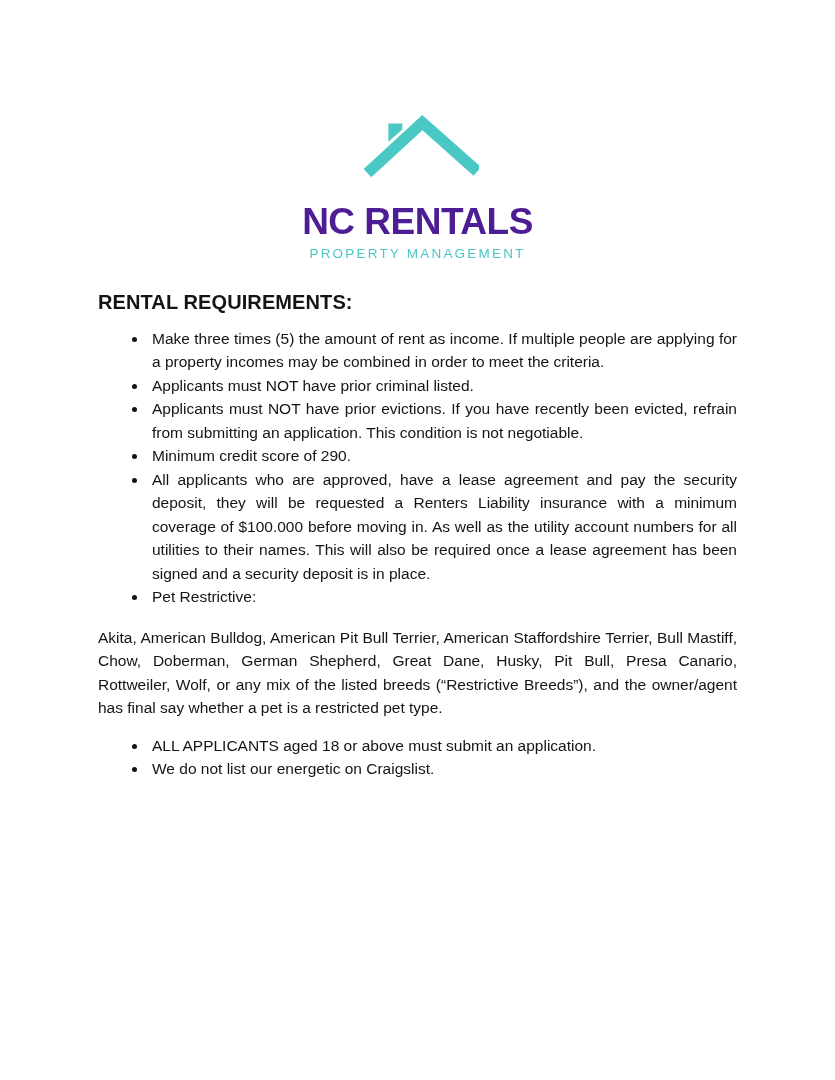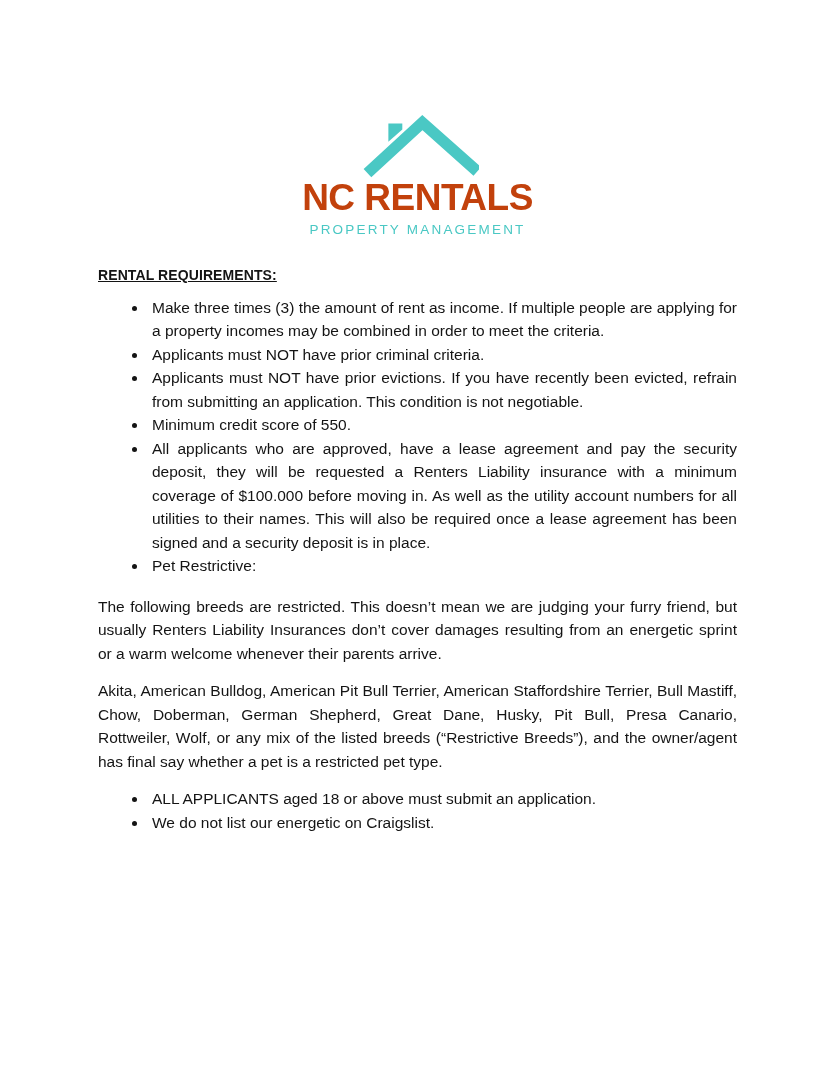--- a/index.html
+++ b/index.html
@@ -20,38 +20,38 @@
   
   .logo {
     text-align: center;
     margin-bottom: 30px;
   }
   .logo-icon { display: block; margin: 0 auto -4px auto; }
   .logo-name {
     font-size: 37px;
     font-weight: 800;
     letter-spacing: -0.5px;
-    color: #c2410c;
+    color: #4c1d95;
     line-height: 1.1;
+    margin-top: 24px;
   }
   .logo-tagline {
     font-size: 13.5px;
     letter-spacing: 2.2px;
     margin-top: 3px;
     color: var(--accent, #4AC8C4);
     text-align: center;
   }
   
   .content { width: 639px; }
   h1.doc-heading {
-    font-size: 14px;
+    font-size: 20px;
     font-weight: bold;
     margin: 0 0 13px 0;
     letter-spacing: 0.1px;
-    text-decoration: underline;
   }
   .doc-list {
     margin: 0 0 17px 0;
     padding-left: 50px;
     list-style: disc outside;
   }
   .doc-list li {
     font-size: 15.5px;
     line-height: 23.5px;
     text-align: justify;
@@ -77,29 +77,28 @@
     </svg>
     <div class="logo-name">NC RENTALS</div>
     <div class="logo-tagline">PROPERTY MANAGEMENT</div>
   </header>
 
   <main class="content">
 
     <h1 class="doc-heading">RENTAL REQUIREMENTS:</h1>
 
     <ul class="doc-list">
-        <li>Make three times (3) the amount of rent as income. If multiple people are applying for a property incomes may be combined in order to meet the criteria.</li>
-        <li>Applicants must NOT have prior criminal criteria.</li>
+        <li>Make three times (5) the amount of rent as income. If multiple people are applying for a property incomes may be combined in order to meet the criteria.</li>
+        <li>Applicants must NOT have prior criminal listed.</li>
         <li>Applicants must NOT have prior evictions. If you have recently been evicted, refrain from submitting an application. This condition is not negotiable.</li>
-        <li>Minimum credit score of 550.</li>
+        <li>Minimum credit score of 290.</li>
         <li>All applicants who are approved, have a lease agreement and pay the security deposit, they will be requested a Renters Liability insurance with a minimum coverage of $100.000 before moving in. As well as the utility account numbers for all utilities to their names. This will also be required once a lease agreement has been signed and a security deposit is in place.</li>
         <li>Pet Restrictive:</li>
       </ul>
 
-    <p class="doc-para">The following breeds are restricted. This doesn’t mean we are judging your furry friend, but usually Renters Liability Insurances don’t cover damages resulting from an energetic sprint or a warm welcome whenever their parents arrive.</p>
 
     <p class="doc-para">Akita, American Bulldog, American Pit Bull Terrier, American Staffordshire Terrier, Bull Mastiff, Chow, Doberman, German Shepherd, Great Dane, Husky, Pit Bull, Presa Canario, Rottweiler, Wolf, or any mix of the listed breeds (“Restrictive Breeds”), and the owner/agent has final say whether a pet is a restricted pet type.</p>
 
     <ul class="doc-list footer-list">
         <li>ALL APPLICANTS aged 18 or above must submit an application.</li>
         <li>We do not list our energetic on Craigslist.</li>
       </ul>
 
   </main>
 </div>

